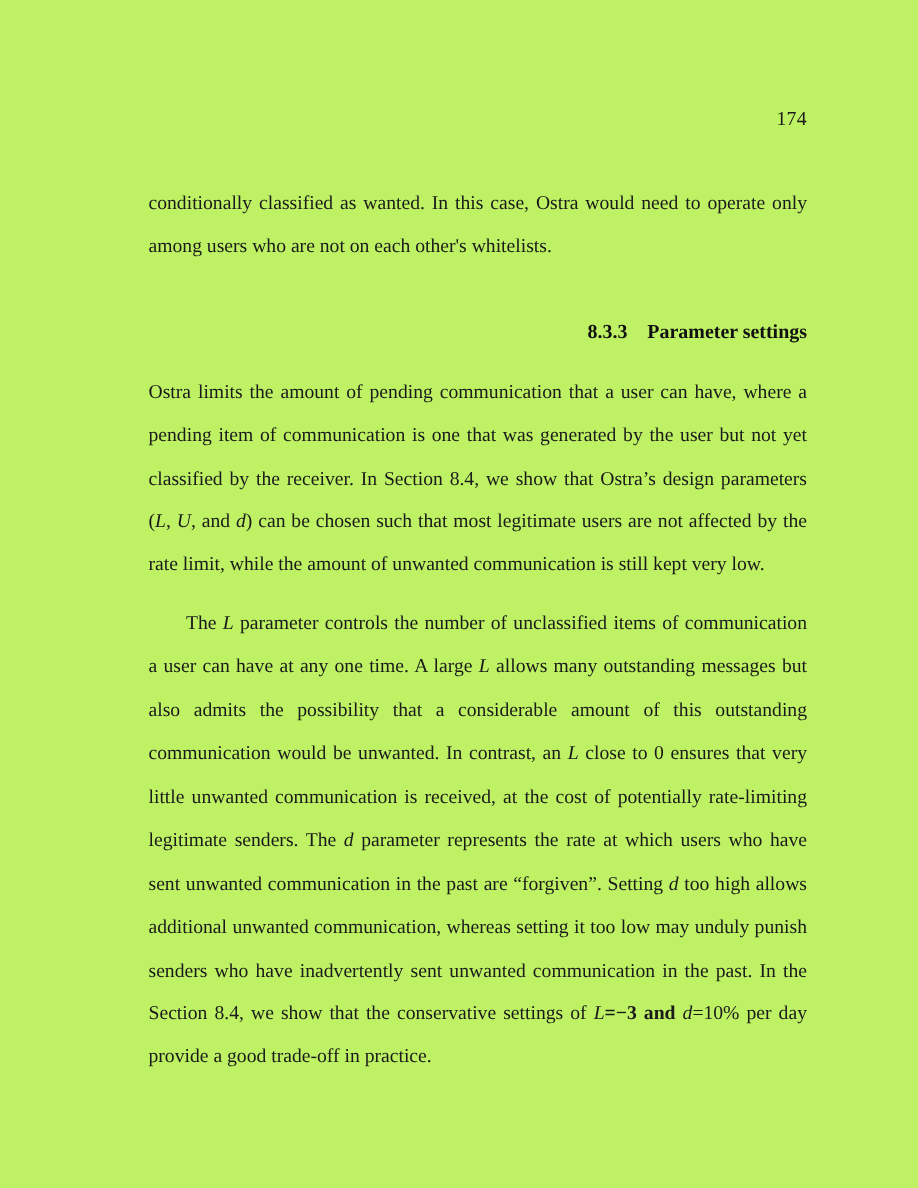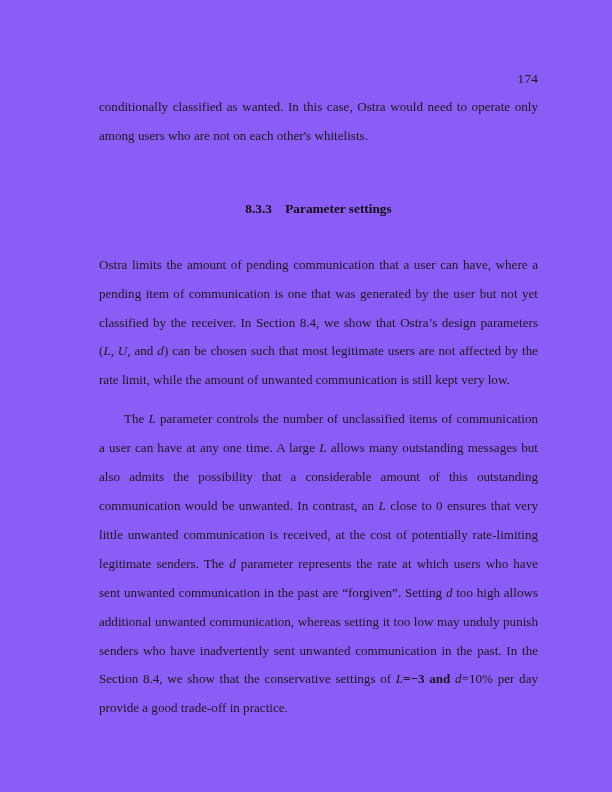--- a/index.html
+++ b/index.html
@@ -14,62 +14,62 @@
     position: relative;
     font-family: "Liberation Serif", "DejaVu Serif", serif;
     color: #1a1a1a;
     overflow: hidden;
   }
   .page {
     position: absolute;
     top: 0; left: 0;
     width: 612px;
     height: 792px;
-    background: #8b5cf6;
+    background: #bef264;
   }
   .page-number {
     position: absolute;
     top: 71px;
     left: 99px;
     width: 439px;
     text-align: right;
     font-size: 13.2px;
     line-height: 16px;
     letter-spacing: 0.2px;
     color: #1a1a1a;
   }
   .text-block {
     position: absolute;
-    top: 93px;
+    top: 121px;
     left: 99px;
     width: 439px;
   }
   p.para {
     margin: 0;
     font-size: 13.1px;
     line-height: 28.9px;
     text-align: justify;
     text-justify: inter-word;
     color: #1a1a1a;
     -webkit-hyphens: none;
     hyphens: none;
   }
   p.para.last-line-natural {
     text-align-last: left;
   }
   p.indent {
     text-indent: 25px;
   }
   h3.section-heading {
-    margin: 16px;
+    margin: 0;
     font-size: 13.3px;
     line-height: 28.9px;
     font-weight: bold;
     color: #111111;
-    text-align: center;
+    text-align: right;
     white-space: pre;
   }
   .gap-before-heading { height: 28px; }
   .gap-after-heading  { height: 11px; }
   .gap-between-paras  { height: 10px; }
   var.mathvar {
     font-style: italic;
     font-family: "Liberation Serif", "DejaVu Serif", serif;
   }
   .nowrap { white-space: nowrap; font-weight: bold; }

